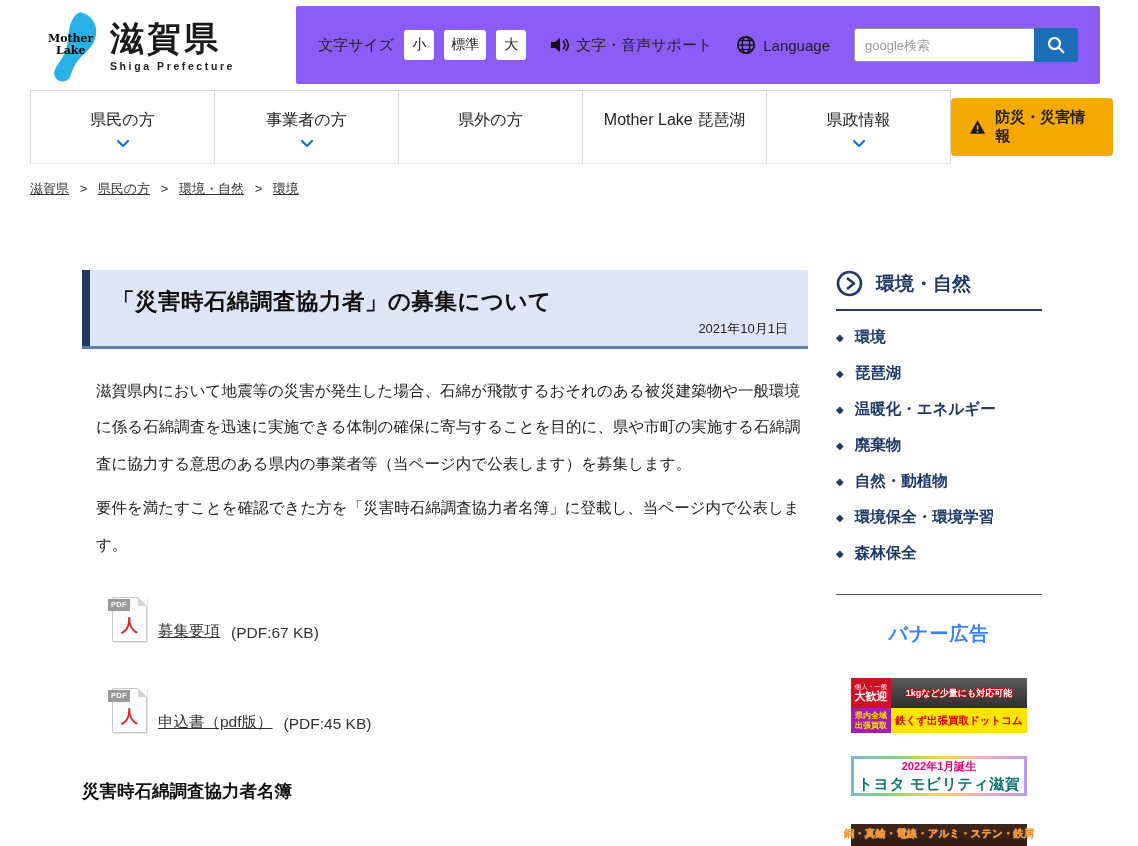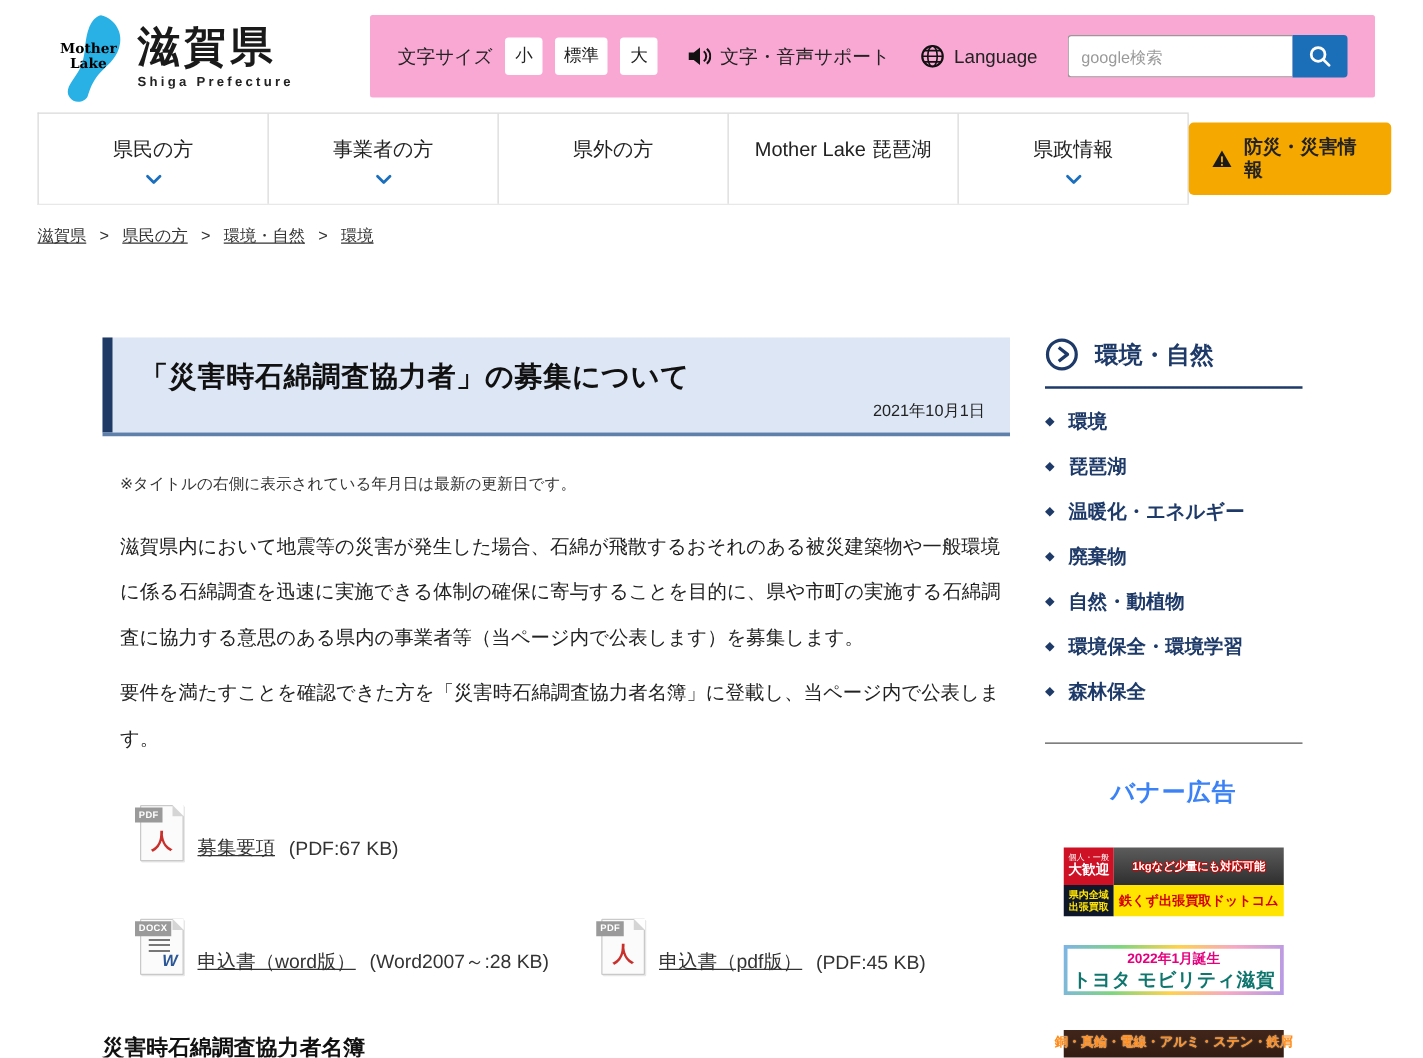--- a/index.html
+++ b/index.html
@@ -13,21 +13,21 @@
   .top-header { height:90px; display:flex; align-items:center; padding:0 38px 0 30px; }
   .logo { display:flex; align-items:flex-start; gap:8px; text-decoration:none; color:#111; cursor:pointer;margin-left:16px; }
   .lake-wrap { position:relative; width:56px; height:76px; margin-top:4px; }
   .mother-lake { position:absolute; top:24px; left:2px; font-family:"DejaVu Serif","Liberation Serif",serif;
     font-weight:bold; font-size:11px; line-height:1.05; color:#000; text-align:center; }
   .mother-lake span { display:block; }
   .logo-text { display:flex; flex-direction:column; margin-top:16px; }
   .logo-name { font-size:34px; font-weight:bold; letter-spacing:3px; color:#1a1a1a; line-height:1; }
   .logo-sub { font-size:10.5px; letter-spacing:2.6px; color:#222; margin-top:5px; font-weight:bold; }
 
-  .utility { margin-left:auto; background:#f9a8d4; height:66px; display:flex; align-items:center;
+  .utility { margin-left:auto; background:#8b5cf6; height:78px; display:flex; align-items:center;
     gap:10px; padding:0 22px; border-radius:2px; }
   .u-label { font-size:15px; color:#222; }
   .fs-btn { background:#fff; border:none; border-radius:3px; height:30px; min-width:30px; padding:0 7px;
     font-size:14px; cursor:pointer; font-family:inherit; color:#222; }
   .u-link { display:flex; align-items:center; gap:7px; font-size:15px; color:#222; text-decoration:none;
     margin-left:14px; cursor:pointer; }
   .searchbox { display:flex; margin-left:14px; }
   .searchbox input { width:180px; height:34px; border:1px solid #999; border-right:none;
     border-radius:3px 0 0 3px; padding:0 10px; font-size:13px; font-family:inherit; color:#333; background:#fff; }
   .searchbox input::placeholder { color:#9a9a9a; }
@@ -95,21 +95,21 @@
   .side-divider { height:1px; background:#555; margin-top:30px; }
   .banner-heading { text-align:center; font-size:19px; font-weight:bold; color:#3b82f6; margin-top:26px; letter-spacing:1px; }
 
   .banner { display:block; margin:31px auto 0; width:176px; text-decoration:none; cursor:pointer; }
   .b1 { height:55px; display:flex; }
   .b1-left { width:40px; display:flex; flex-direction:column; }
   .b1-tl { background:#cf1126; color:#fff; flex:1.2; display:flex; flex-direction:column; align-items:center;
     justify-content:center; line-height:1.15; }
   .b1-tl .small { font-size:6.5px; }
   .b1-tl .big { font-size:11px; font-weight:bold; }
-  .b1-bl { background:#0f172a; color:#ffe400; font-size:8px; font-weight:bold; flex:1; display:flex;
+  .b1-bl { background:#a21caf; color:#ffe400; font-size:8px; font-weight:bold; flex:1; display:flex;
     flex-direction:column; align-items:center; justify-content:center; line-height:1.25; }
   .b1-main { flex:1; display:flex; flex-direction:column; }
   .b1-head { flex:1.2; background:linear-gradient(180deg,#5c5c5c,#2e2e2e); color:#fff; font-size:9px;
     font-weight:bold; display:flex; align-items:center; justify-content:center; white-space:nowrap;
     text-shadow:1px 0 #c00,-1px 0 #c00,0 1px #c00,0 -1px #c00; }
   .b1-title { flex:1; background:#ffe400; color:#d40000; font-size:10.5px; font-weight:bold; display:flex;
     align-items:center; justify-content:center; white-space:nowrap; }
   .b2 { margin-top:23px; padding:3px; height:40px;
     background:linear-gradient(100deg,#7db4e6,#7ed67e,#ffd24a,#f7a8c4,#b49ae6); }
   .b2-inner { background:#fff; height:100%; display:flex; flex-direction:column; align-items:center; justify-content:center; }
@@ -227,43 +227,34 @@
 </div>
 
 <div class="content">
   <main class="main-col">
     <div class="title-block">
       <h1>「災害時石綿調査協力者」の募集について</h1>
       <div class="date">2021年10月1日</div>
     </div>
     <div class="title-underline"></div>
 
-    <p class="note">※タイトルの右側に表示されている年月日は最新の更新日です。</p>
     <p class="body-text">滋賀県内において地震等の災害が発生した場合、石綿が飛散するおそれのある被災建築物や一般環境に係る石綿調査を迅速に実施できる体制の確保に寄与することを目的に、県や市町の実施する石綿調査に協力する意思のある県内の事業者等（当ページ内で公表します）を募集します。</p>
     <p class="body-text second">要件を満たすことを確認できた方を「災害時石綿調査協力者名簿」に登載し、当ページ内で公表します。</p>
 
     <div class="file-row">
       <div class="file-item">
         <span class="file-icon pdf">
           <span class="badge">PDF</span>
         </span>
         <a class="file-link">募集要項</a>
         <span class="file-meta">(PDF:67 KB)</span>
       </div>
     </div>
 
     <div class="file-row row2">
-      <div class="file-item">
-        <span class="file-icon docx">
-          <span class="badge">DOCX</span>
-          <span class="doc-lines"></span>
-        </span>
-        <a class="file-link">申込書（word版）</a>
-        <span class="file-meta">(Word2007～:28 KB)</span>
-      </div>
       <div class="file-item">
         <span class="file-icon pdf">
           <span class="badge">PDF</span>
         </span>
         <a class="file-link">申込書（pdf版）</a>
         <span class="file-meta">(PDF:45 KB)</span>
       </div>
     </div>
 
     <h2>災害時石綿調査協力者名簿</h2>

